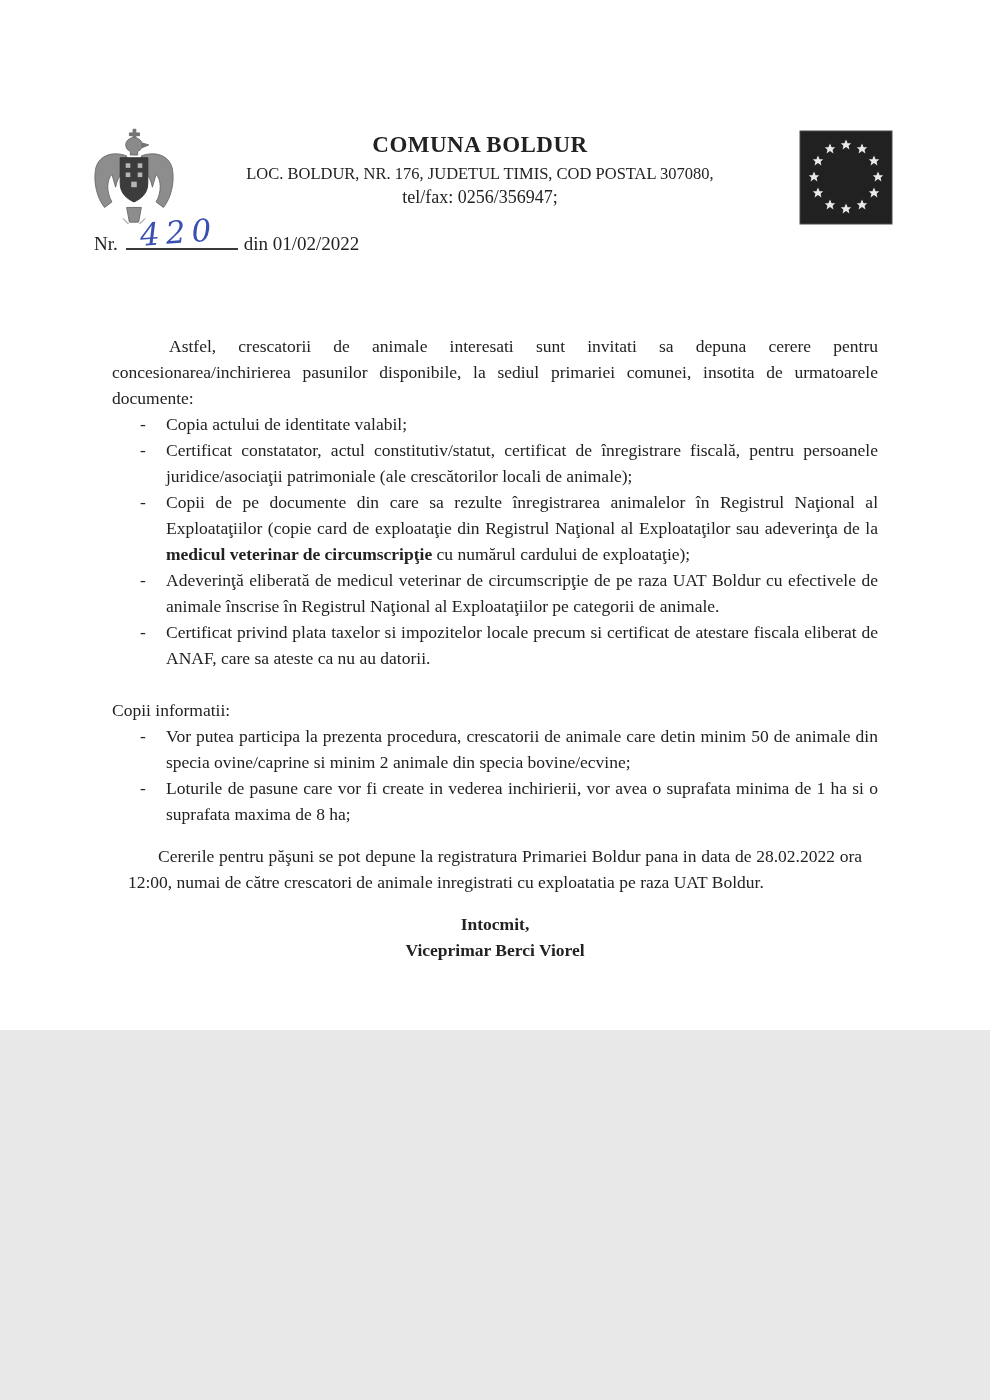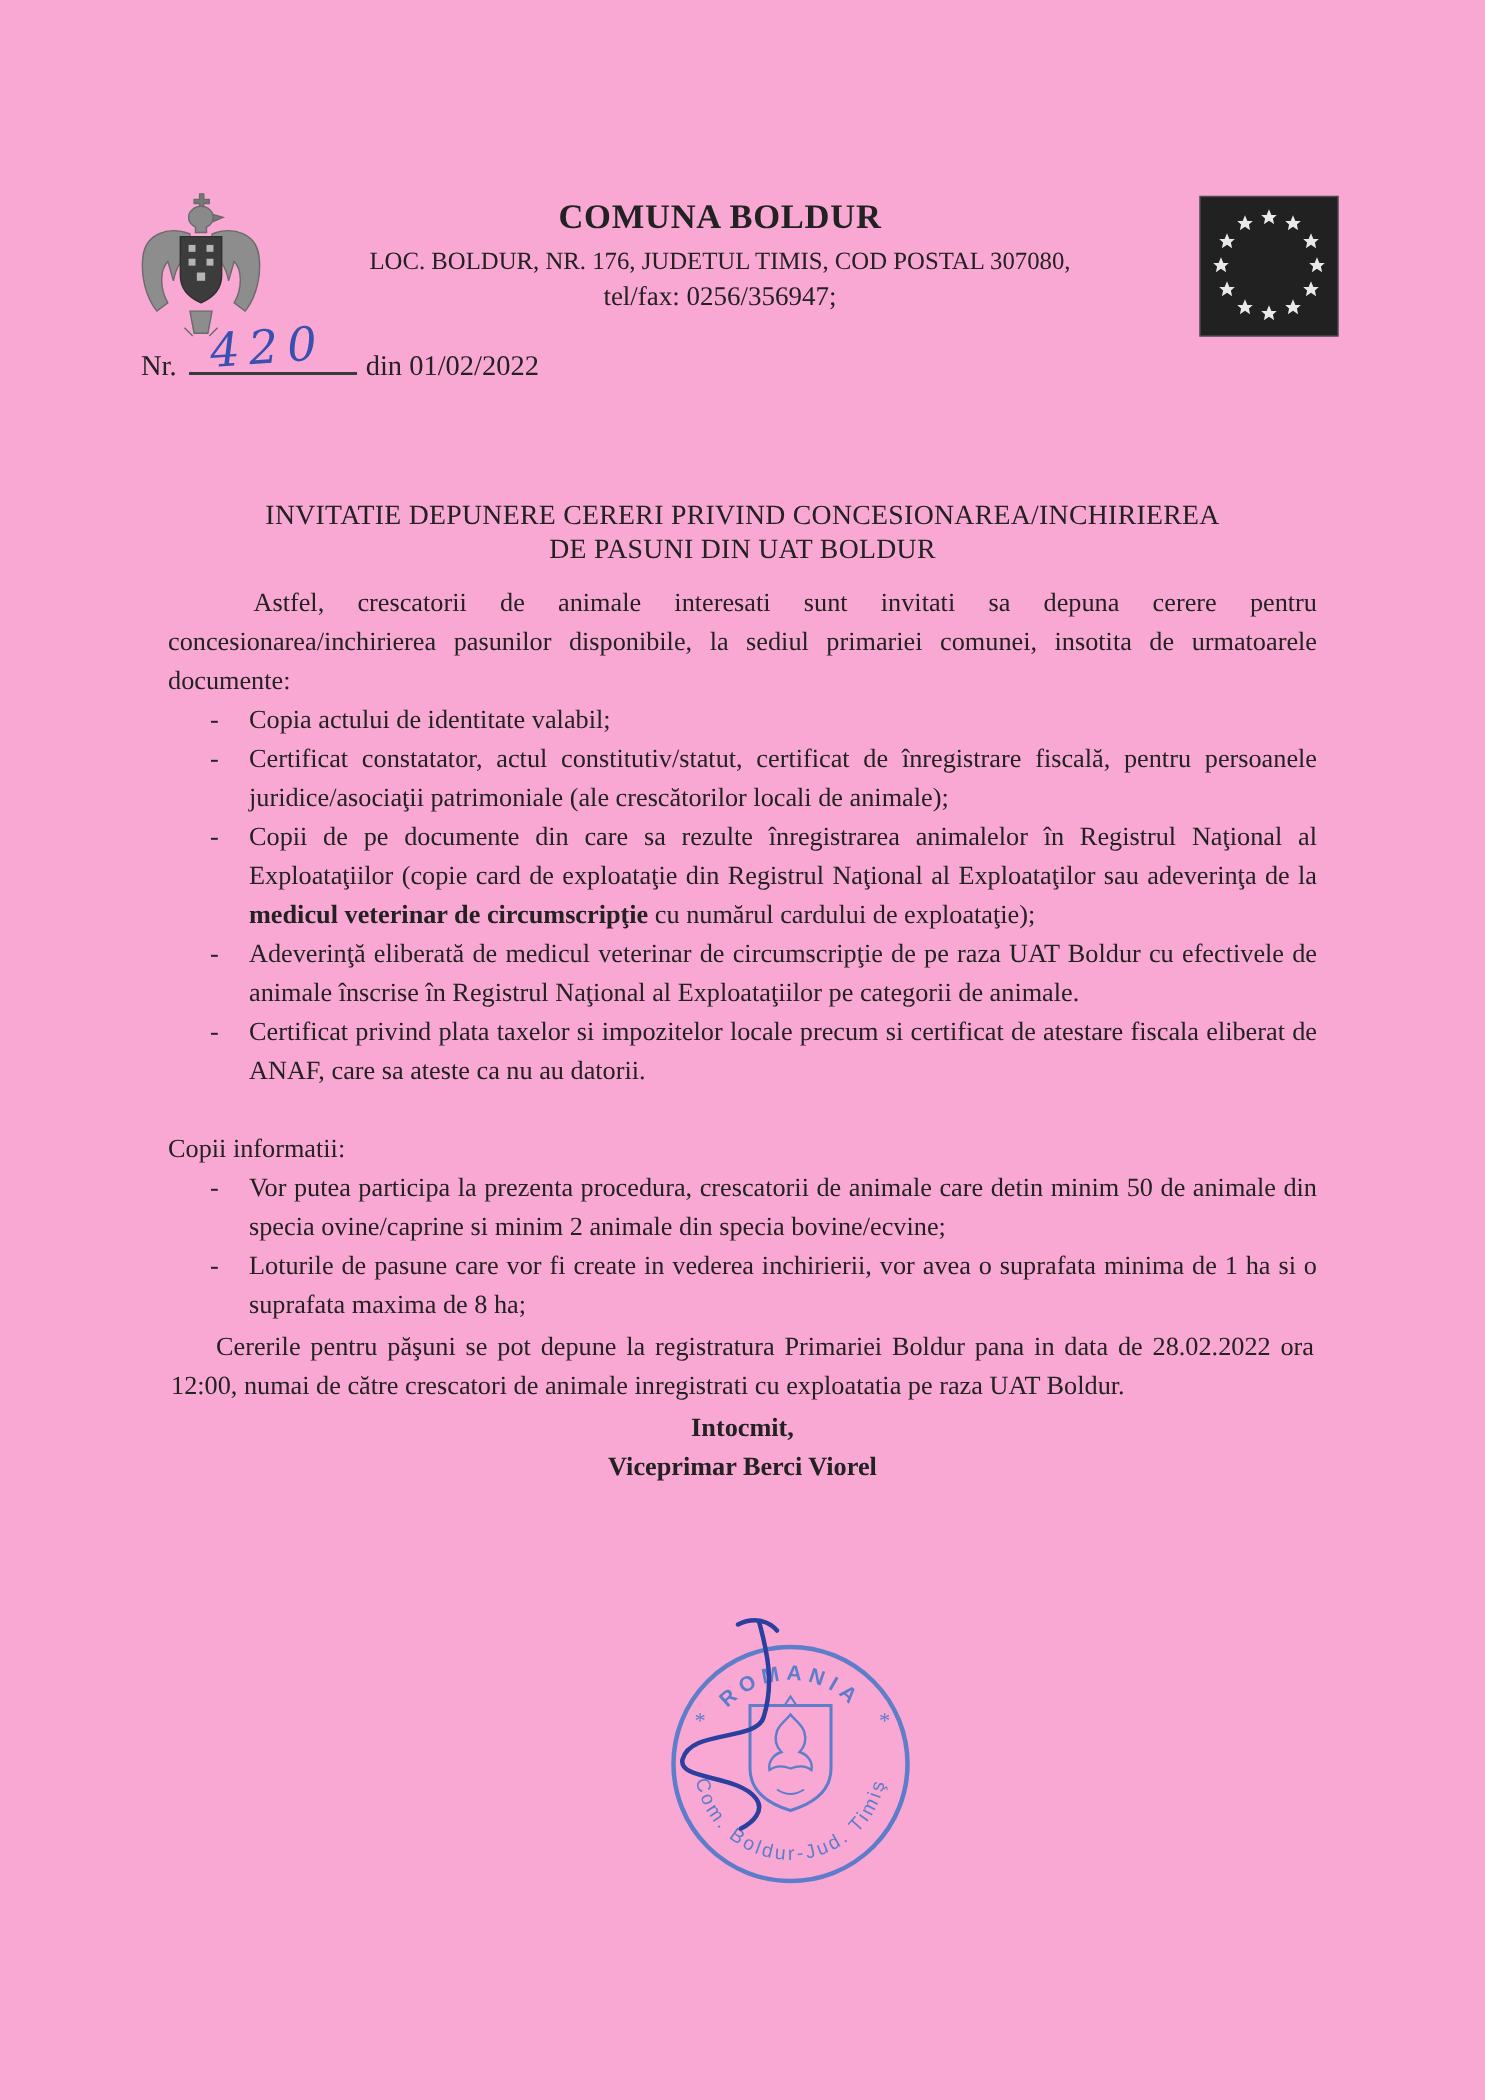--- a/index.html
+++ b/index.html
@@ -1,16 +1,16 @@
 <!DOCTYPE html>
 <html><head>
 <meta charset="utf-8">
 <style>
   html,body{margin:0;padding:0;background:#e8e8e8;}
-  .page{position:relative;width:990px;height:1400px;margin:0 auto;background:#f9a8d4;
+  .page{position:relative;width:990px;height:1030px;margin:0 auto;background:#ffffff;
         font-family:"Liberation Serif", serif;color:#222;overflow:hidden;}
 
   
   .coat{position:absolute;left:88px;top:128px;width:92px;height:100px;}
   .euflag{position:absolute;left:798px;top:130px;width:96px;height:95px;}
   .head-text{position:absolute;left:160px;top:131px;width:640px;text-align:center;}
   .head-title{font-size:23px;font-weight:bold;letter-spacing:.5px;line-height:27px;}
   .head-addr{font-size:16.5px;line-height:24px;margin-top:4px;}
   .head-tel{font-size:18px;line-height:22px;}
 
@@ -19,21 +19,21 @@
   .nrline .lbl{vertical-align:baseline;}
   .nr-underline{display:inline-block;width:112px;border-bottom:2px solid #3a3a3a;height:18px;margin:0 6px 0 8px;}
   .handnum{position:absolute;left:46px;top:-16px;font-size:31px;font-style:italic;
            letter-spacing:6px;transform:rotate(-4deg);font-family:"DejaVu Serif", serif;}
 
   
   .content{position:absolute;left:112px;top:333px;width:766px;
            font-size:17.5px;line-height:26px;text-align:justify;}
   .doc-title{text-align:center;font-size:18.5px;line-height:23px;margin:0 0 9px 0;letter-spacing:.2px;}
   .para{margin:0;text-indent:57px;}
-  .para-small-indent{margin:2px;text-indent:30px;}
+  .para-small-indent{margin:16px;text-indent:30px;}
   .li{display:flex;padding-left:28px;}
   .li .dash{width:26px;flex:none;}
   .li .li-text{flex:1;text-align:justify;}
   .section-label{margin-top:26px;text-indent:0;}
   .bold{font-weight:bold;}
 
   
   .sig-block{text-align:center;text-indent:0;font-weight:bold;}
   .sig-line{line-height:26px;}
   .stamp-wrap{position:absolute;left:430px;top:1075px;width:200px;height:185px;}
@@ -97,24 +97,20 @@
     <div class="head-addr">LOC. BOLDUR, NR. 176, JUDETUL TIMIS, COD POSTAL 307080,</div>
     <div class="head-tel">tel/fax: 0256/356947;</div>
   </div>
 
   <div class="nrline">
     <span class="lbl">Nr.</span><span class="nr-underline"></span><span>din 01/02/2022</span>
     <span class="handnum" style="color:#3950b0">420</span>
   </div>
 
   <div class="content">
-    <div class="doc-title">
-      <div>INVITATIE DEPUNERE CERERI PRIVIND CONCESIONAREA/INCHIRIEREA</div>
-      <div>DE PASUNI DIN UAT BOLDUR</div>
-    </div>
 
     <p class="para">Astfel, crescatorii de animale interesati sunt invitati sa depuna cerere pentru concesionarea/inchirierea pasunilor disponibile, la sediul primariei comunei, insotita de urmatoarele documente:</p>
 
     <div class="li">
       <span class="dash">-</span>
       <div class="li-text">Copia actului de identitate valabil;</div>
     </div>
     <div class="li">
       <span class="dash">-</span>
       <div class="li-text">Certificat constatator, actul constitutiv/statut, certificat de înregistrare fiscală, pentru persoanele juridice/asociaţii patrimoniale (ale crescătorilor locali de animale);</div>

